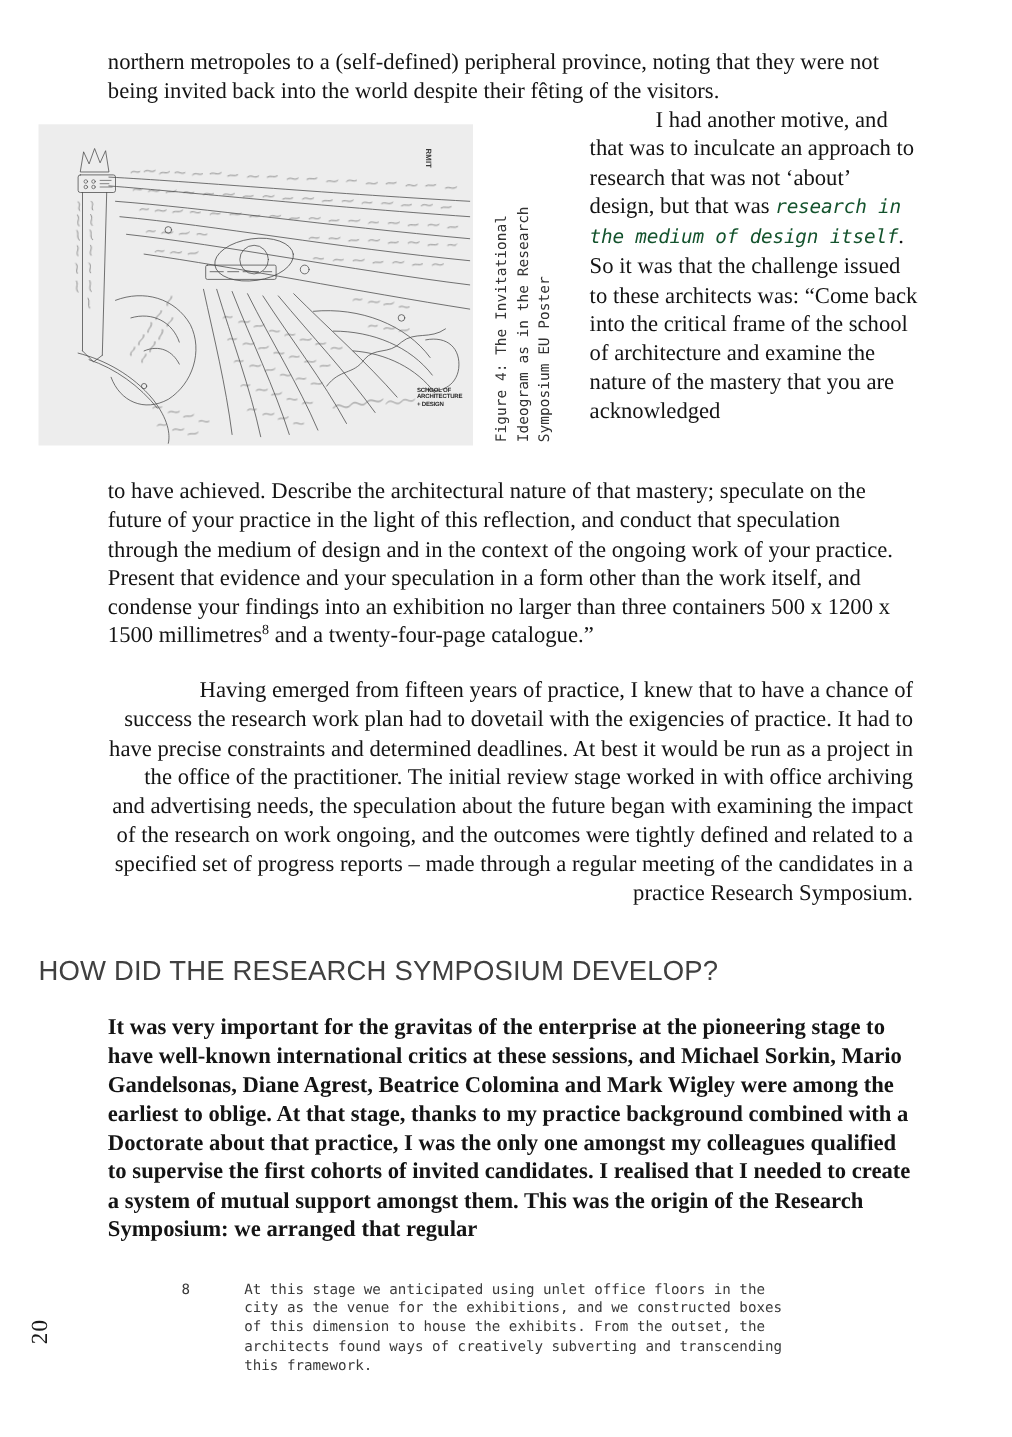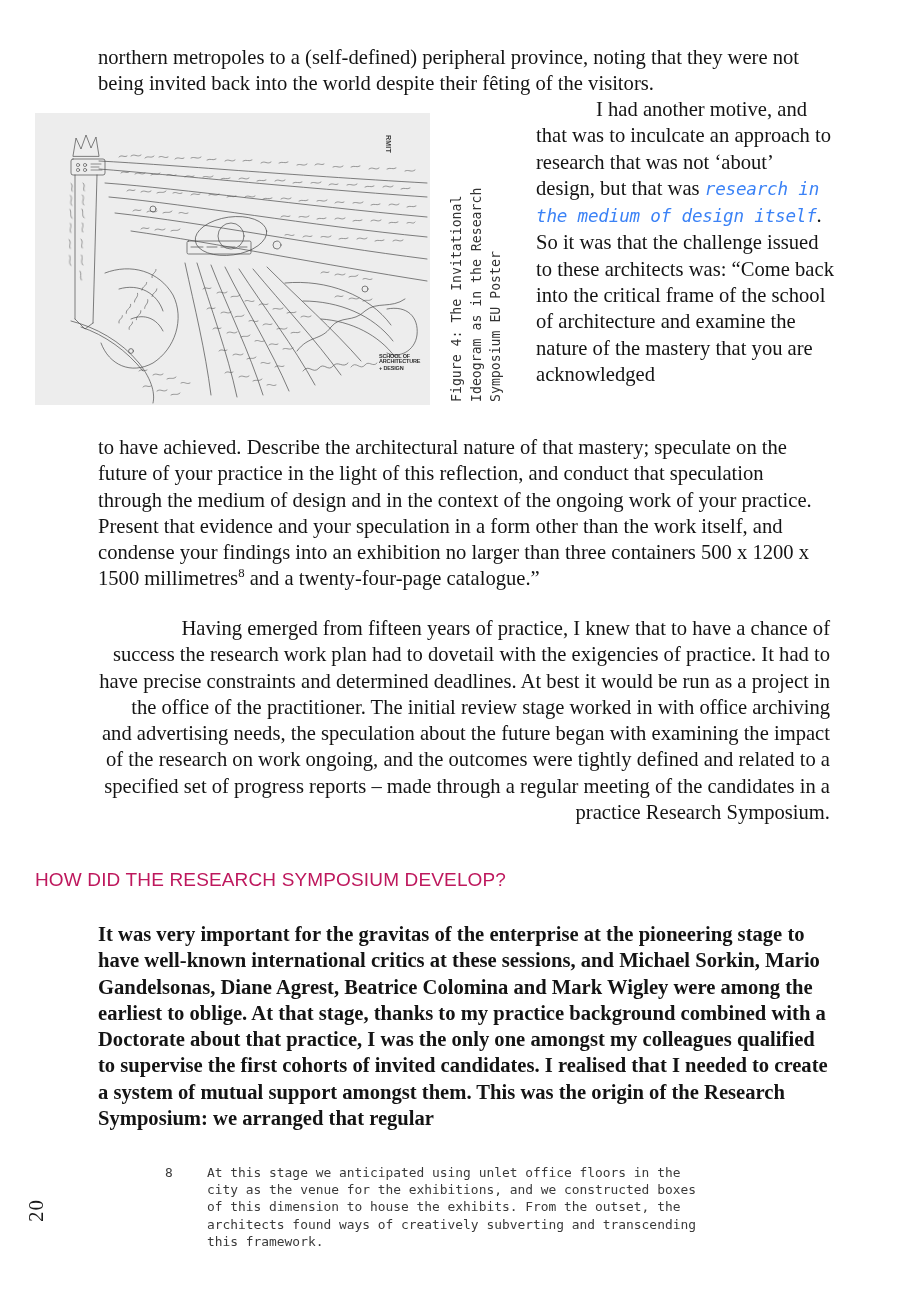--- a/index.html
+++ b/index.html
@@ -117,36 +117,36 @@
     font-size: 20.6px;
     line-height: 26.3px;
     text-indent: 60px;
     color: #141414;
   }
   .mono-italic {
     font-family: "DejaVu Sans Mono", "Liberation Mono", monospace;
     font-style: italic;
     font-size: 17.6px;
     letter-spacing: -0.2px;
-    color: #3b82f6;
+    color: #14532d;
   }
 
   
   #para-cont   { top: 434px; }
   #para-having { top: 615px; text-align: right; }
 
   
   .section-heading {
     position: absolute;
     left: 35px;
     top: 869px;
     font-family: "Liberation Sans", "DejaVu Sans", sans-serif;
-    font-size: 19px;
+    font-size: 25px;
     letter-spacing: 0.15px;
-    color: #be185d;
+    color: #404040;
   }
 
   #para-gravitas { top: 921px; font-weight: bold; }
 
   
   .footnote {
     position: absolute;
     left: 165px;
     top: 1164px;
     width: 680px;
@@ -155,21 +155,21 @@
     line-height: 17.2px;
     color: #3a3a3a;
   }
   .footnote-num {
     position: absolute;
     left: 0;
     top: 0;
     width: 40px;
   }
   .footnote-text {
-    margin-left: 42px;
+    margin-left: 57px;
     white-space: pre-line;
   }
 
   
   .folio {
     position: absolute;
     left: 24px;
     top: 1222px;
     font-size: 21px;
     letter-spacing: 1px;

